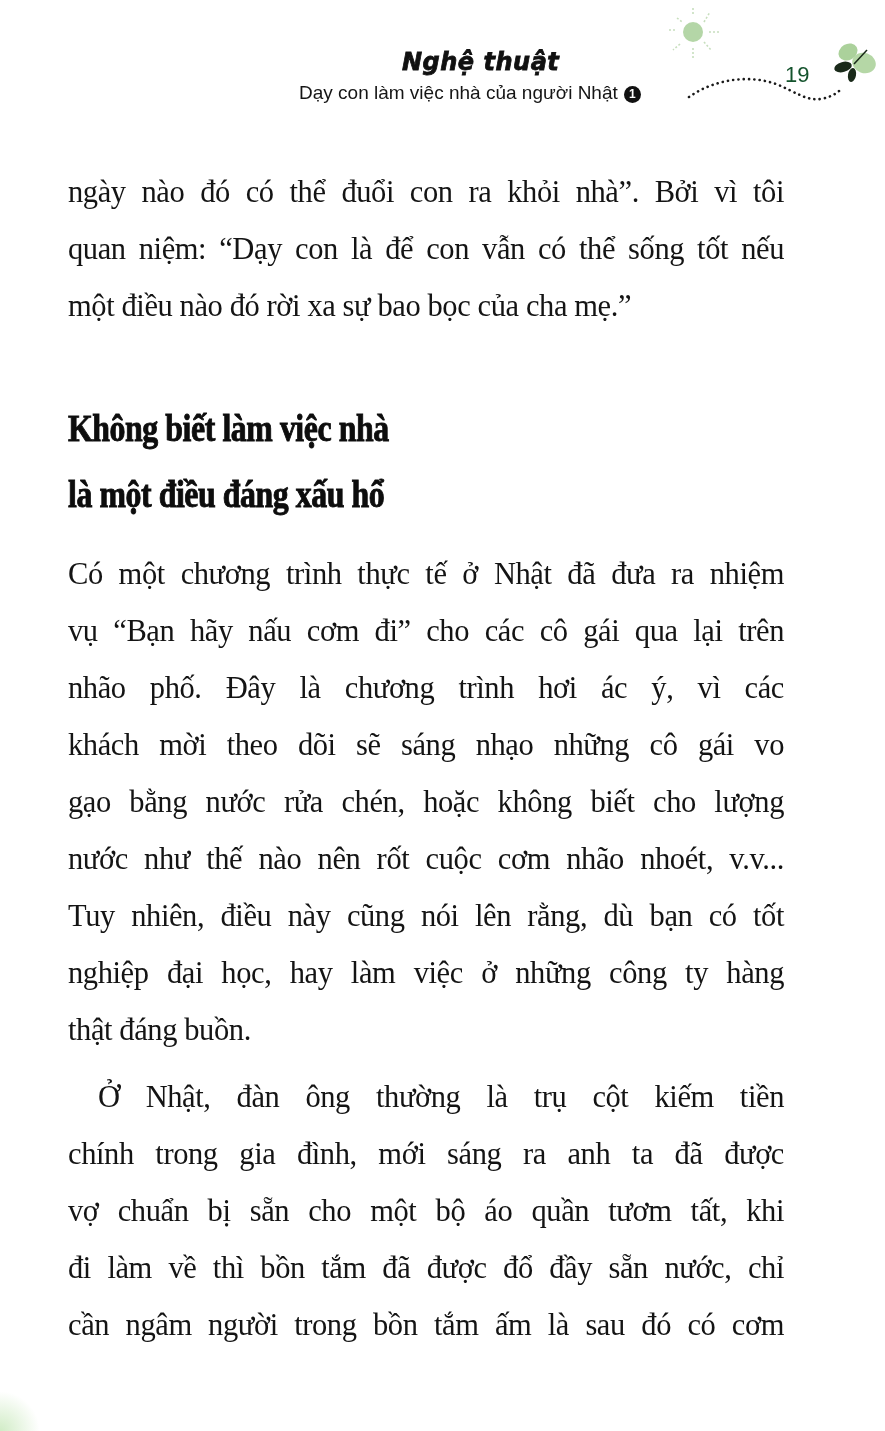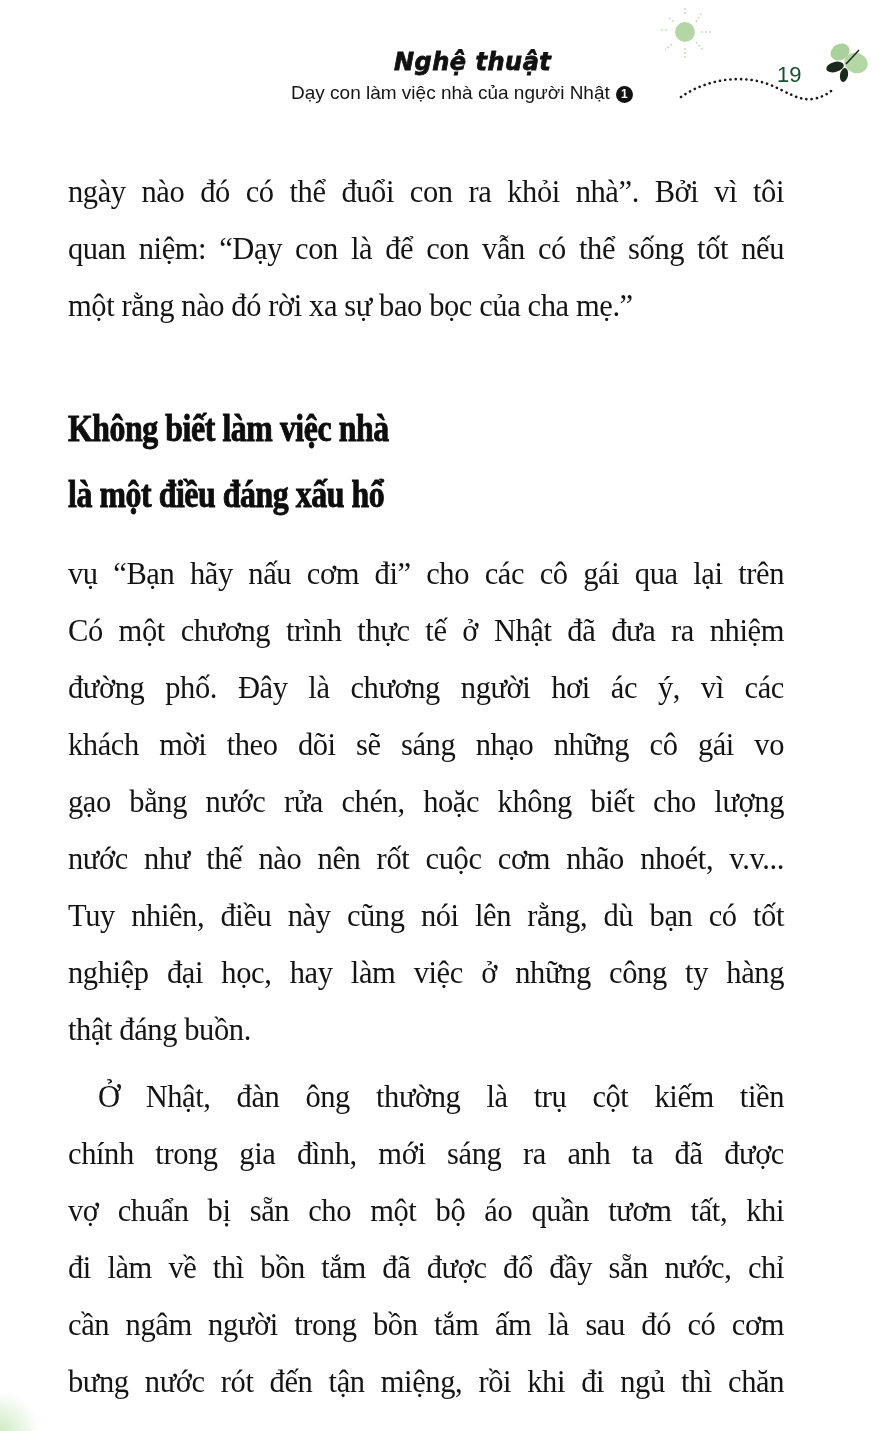--- a/index.html
+++ b/index.html
@@ -11,21 +11,21 @@
     }
     body {
       position: relative;
       color: #111111;
       font-family: "Liberation Serif", "DejaVu Serif", serif;
     }
 
     
     .running-header {
       position: absolute;
-      left: 8px; top: 0;
+      left: 16px; top: 0;
       width: 774px;
       height: 130px;
     }
     .series-title {
       position: absolute;
       left: 386px;
       top: 48px;
       font-family: "DejaVu Sans", sans-serif;
       font-weight: bold;
       font-style: italic;
@@ -166,43 +166,42 @@
     <span>Dạy con làm việc nhà của người Nhật</span><span class="volume-badge">1</span>
   </div>
   <div class="page-number">19</div>
 </div>
 
 <div class="content">
 
   <div class="para">
     <span class="line">ngày nào đó có thể đuổi con ra khỏi nhà”. Bởi vì tôi</span>
     <span class="line">quan niệm: “Dạy con là để con vẫn có thể sống tốt nếu</span>
-    <span class="line last">một rằng nào đó rời xa sự bao bọc của cha mẹ.”</span>
+    <span class="line last">một điều nào đó rời xa sự bao bọc của cha mẹ.”</span>
   </div>
 
   <h2 class="section-heading">
     <span>Không biết làm việc nhà</span>
     <span>là một điều đáng xấu hổ</span>
   </h2>
 
   <div class="para">
+    <span class="line">Có một chương trình thực tế ở Nhật đã đưa ra nhiệm</span>
     <span class="line">vụ “Bạn hãy nấu cơm đi” cho các cô gái qua lại trên</span>
-    <span class="line">Có một chương trình thực tế ở Nhật đã đưa ra nhiệm</span>
-    <span class="line">đường phố. Đây là chương người hơi ác ý, vì các</span>
+    <span class="line">nhão phố. Đây là chương trình hơi ác ý, vì các</span>
     <span class="line">khách mời theo dõi sẽ sáng nhạo những cô gái vo</span>
     <span class="line">gạo bằng nước rửa chén, hoặc không biết cho lượng</span>
     <span class="line">nước như thế nào nên rốt cuộc cơm nhão nhoét, v.v...</span>
     <span class="line">Tuy nhiên, điều này cũng nói lên rằng, dù bạn có tốt</span>
     <span class="line">nghiệp đại học, hay làm việc ở những công ty hàng</span>
     <span class="line last">thật đáng buồn.</span>
   </div>
 
   <div class="para spaced">
     <span class="line indent">Ở Nhật, đàn ông thường là trụ cột kiếm tiền</span>
     <span class="line">chính trong gia đình, mới sáng ra anh ta đã được</span>
     <span class="line">vợ chuẩn bị sẵn cho một bộ áo quần tươm tất, khi</span>
     <span class="line">đi làm về thì bồn tắm đã được đổ đầy sẵn nước, chỉ</span>
     <span class="line">cần ngâm người trong bồn tắm ấm là sau đó có cơm</span>
-    <span class="line">bưng nước rót đến tận miệng, rồi khi đi ngủ thì chăn</span>
   </div>
 </div>
 
 <div class="corner-tint"></div>
 
 </body></html>

